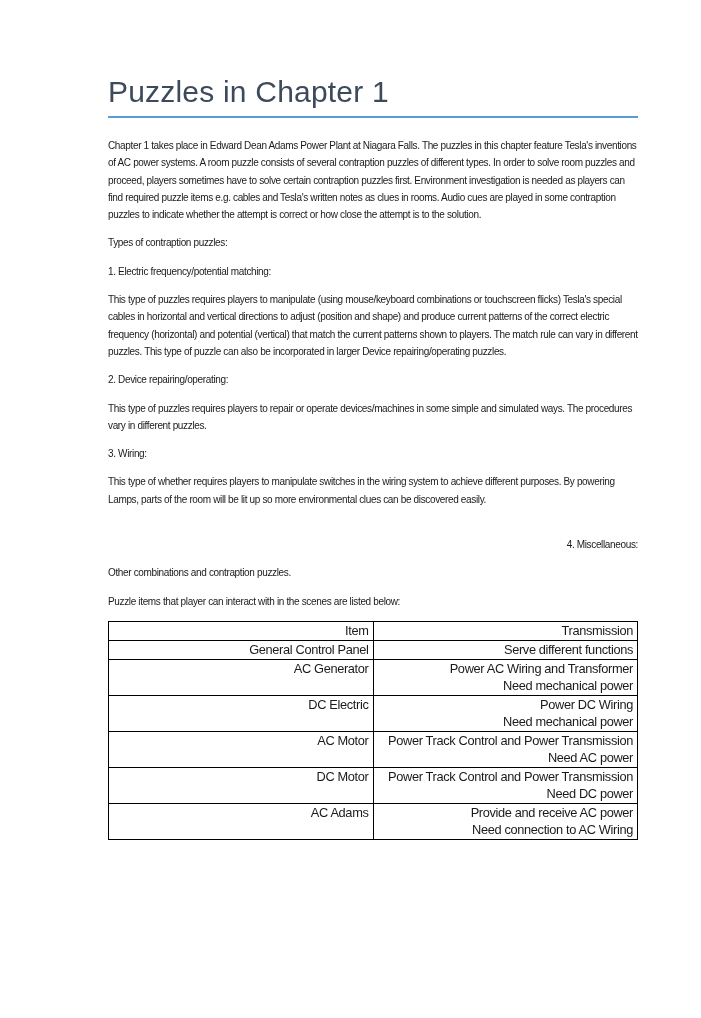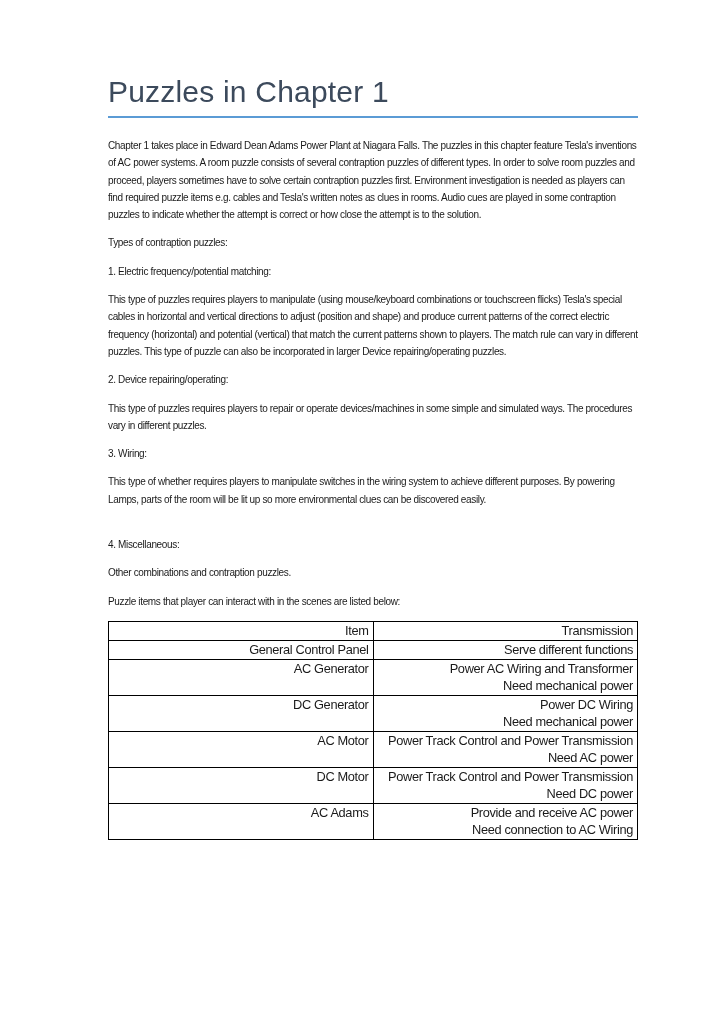--- a/index.html
+++ b/index.html
@@ -35,21 +35,21 @@
     border-bottom: 2px solid var(--accent-rule-color);
     padding-bottom: 7px;
   }
   .body-text { margin-top: 19px; }
   p.para {
     margin: 0 0 11px 0;
     font-size: 10px;
     line-height: 17.3px;
     letter-spacing: -0.35px;
   }
-  p.extra-gap { margin-top: 28px; }
+  p.extra-gap { margin-top: 28px; text-align: right; }
   table.items {
     border-collapse: collapse;
     width: 100%;
     margin-top: 7px;
     table-layout: fixed;
   }
   table.items th, table.items td {
     border: 1px solid var(--table-border-color);
     padding: 0 4px 1px 5px;
     vertical-align: top;
@@ -101,21 +101,21 @@
             </td>
           </tr>
           <tr>
             <td>AC Generator</td>
             <td>
               <span class="desc-line">Power AC Wiring and Transformer</span>
               <span class="desc-line">Need mechanical power</span>
             </td>
           </tr>
           <tr>
-            <td>DC Generator</td>
+            <td>DC Electric</td>
             <td>
               <span class="desc-line">Power DC Wiring</span>
               <span class="desc-line">Need mechanical power</span>
             </td>
           </tr>
           <tr>
             <td>AC Motor</td>
             <td>
               <span class="desc-line">Power Track Control and Power Transmission</span>
               <span class="desc-line">Need AC power</span>

